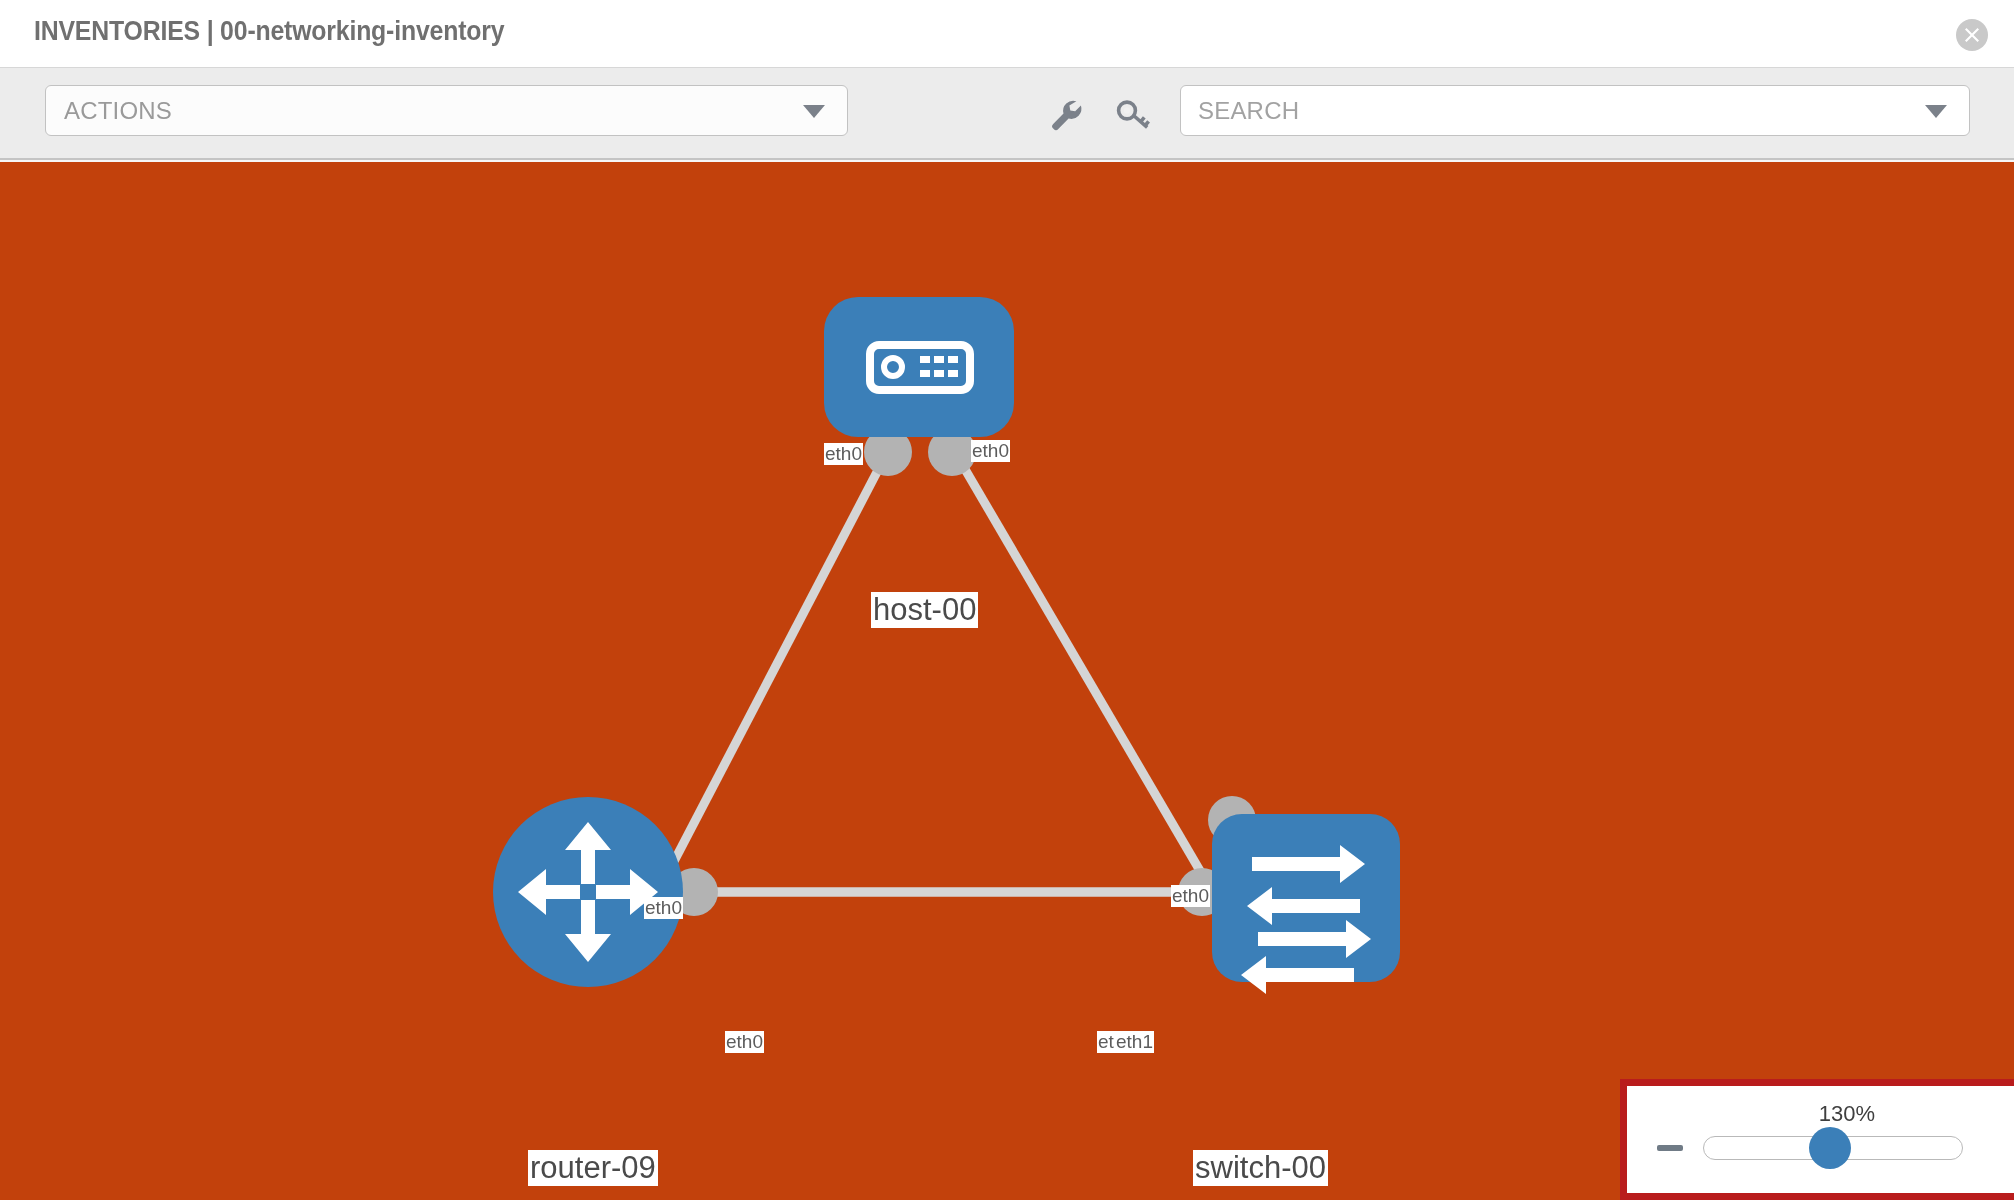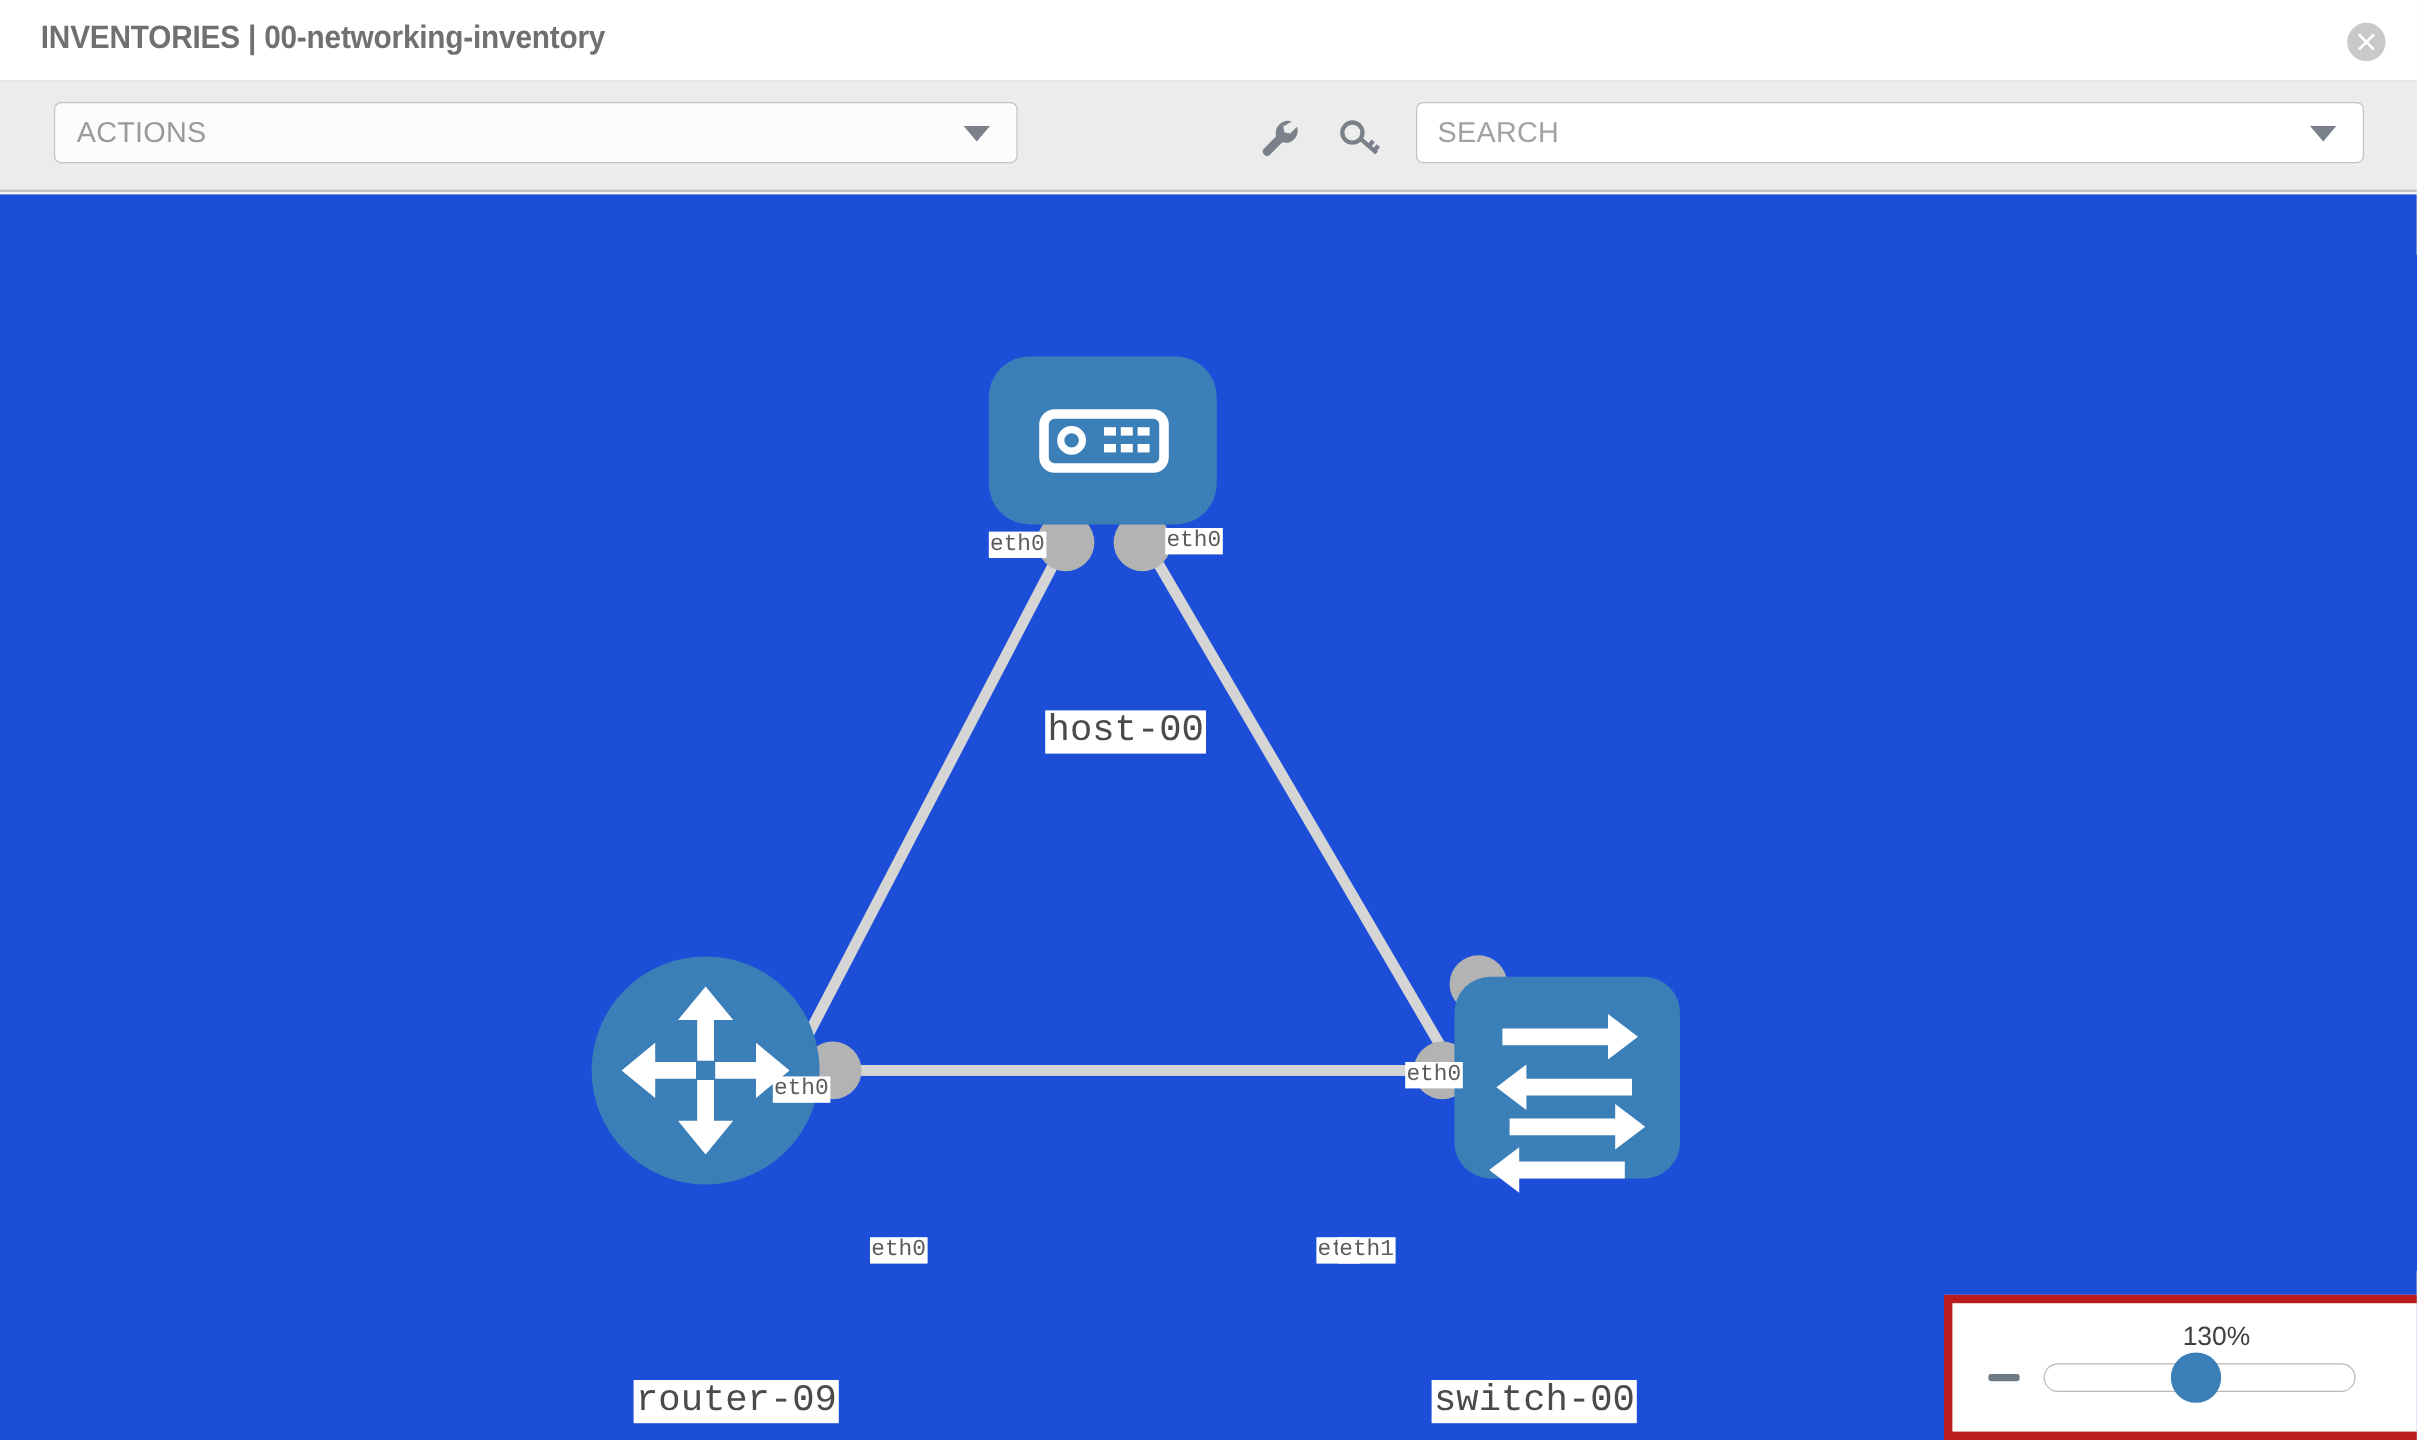--- a/index.html
+++ b/index.html
@@ -109,23 +109,22 @@
     letter-spacing: 0.2px;
     font-family: "Liberation Sans Narrow", "Liberation Sans", sans-serif;
   }
   .search-caret { right: 22px; top: 19px; }
 
   
   .canvas {
     position: absolute;
     left: 0; top: 162px;
     width: 2014px; height: 1038px;
-    background: #1d4ed8;
+    background: #c2410c;
     overflow: hidden;
-    font-family: Liberation Mono, monospace;
   }
   .canvas svg { position: absolute; left: 0; top: 0; }
 
   .node-label {
     position: absolute;
     background: #ffffff;
     color: #4a4a4a;
     font-size: 31px;
     white-space: nowrap;
     padding: 0 2px;

